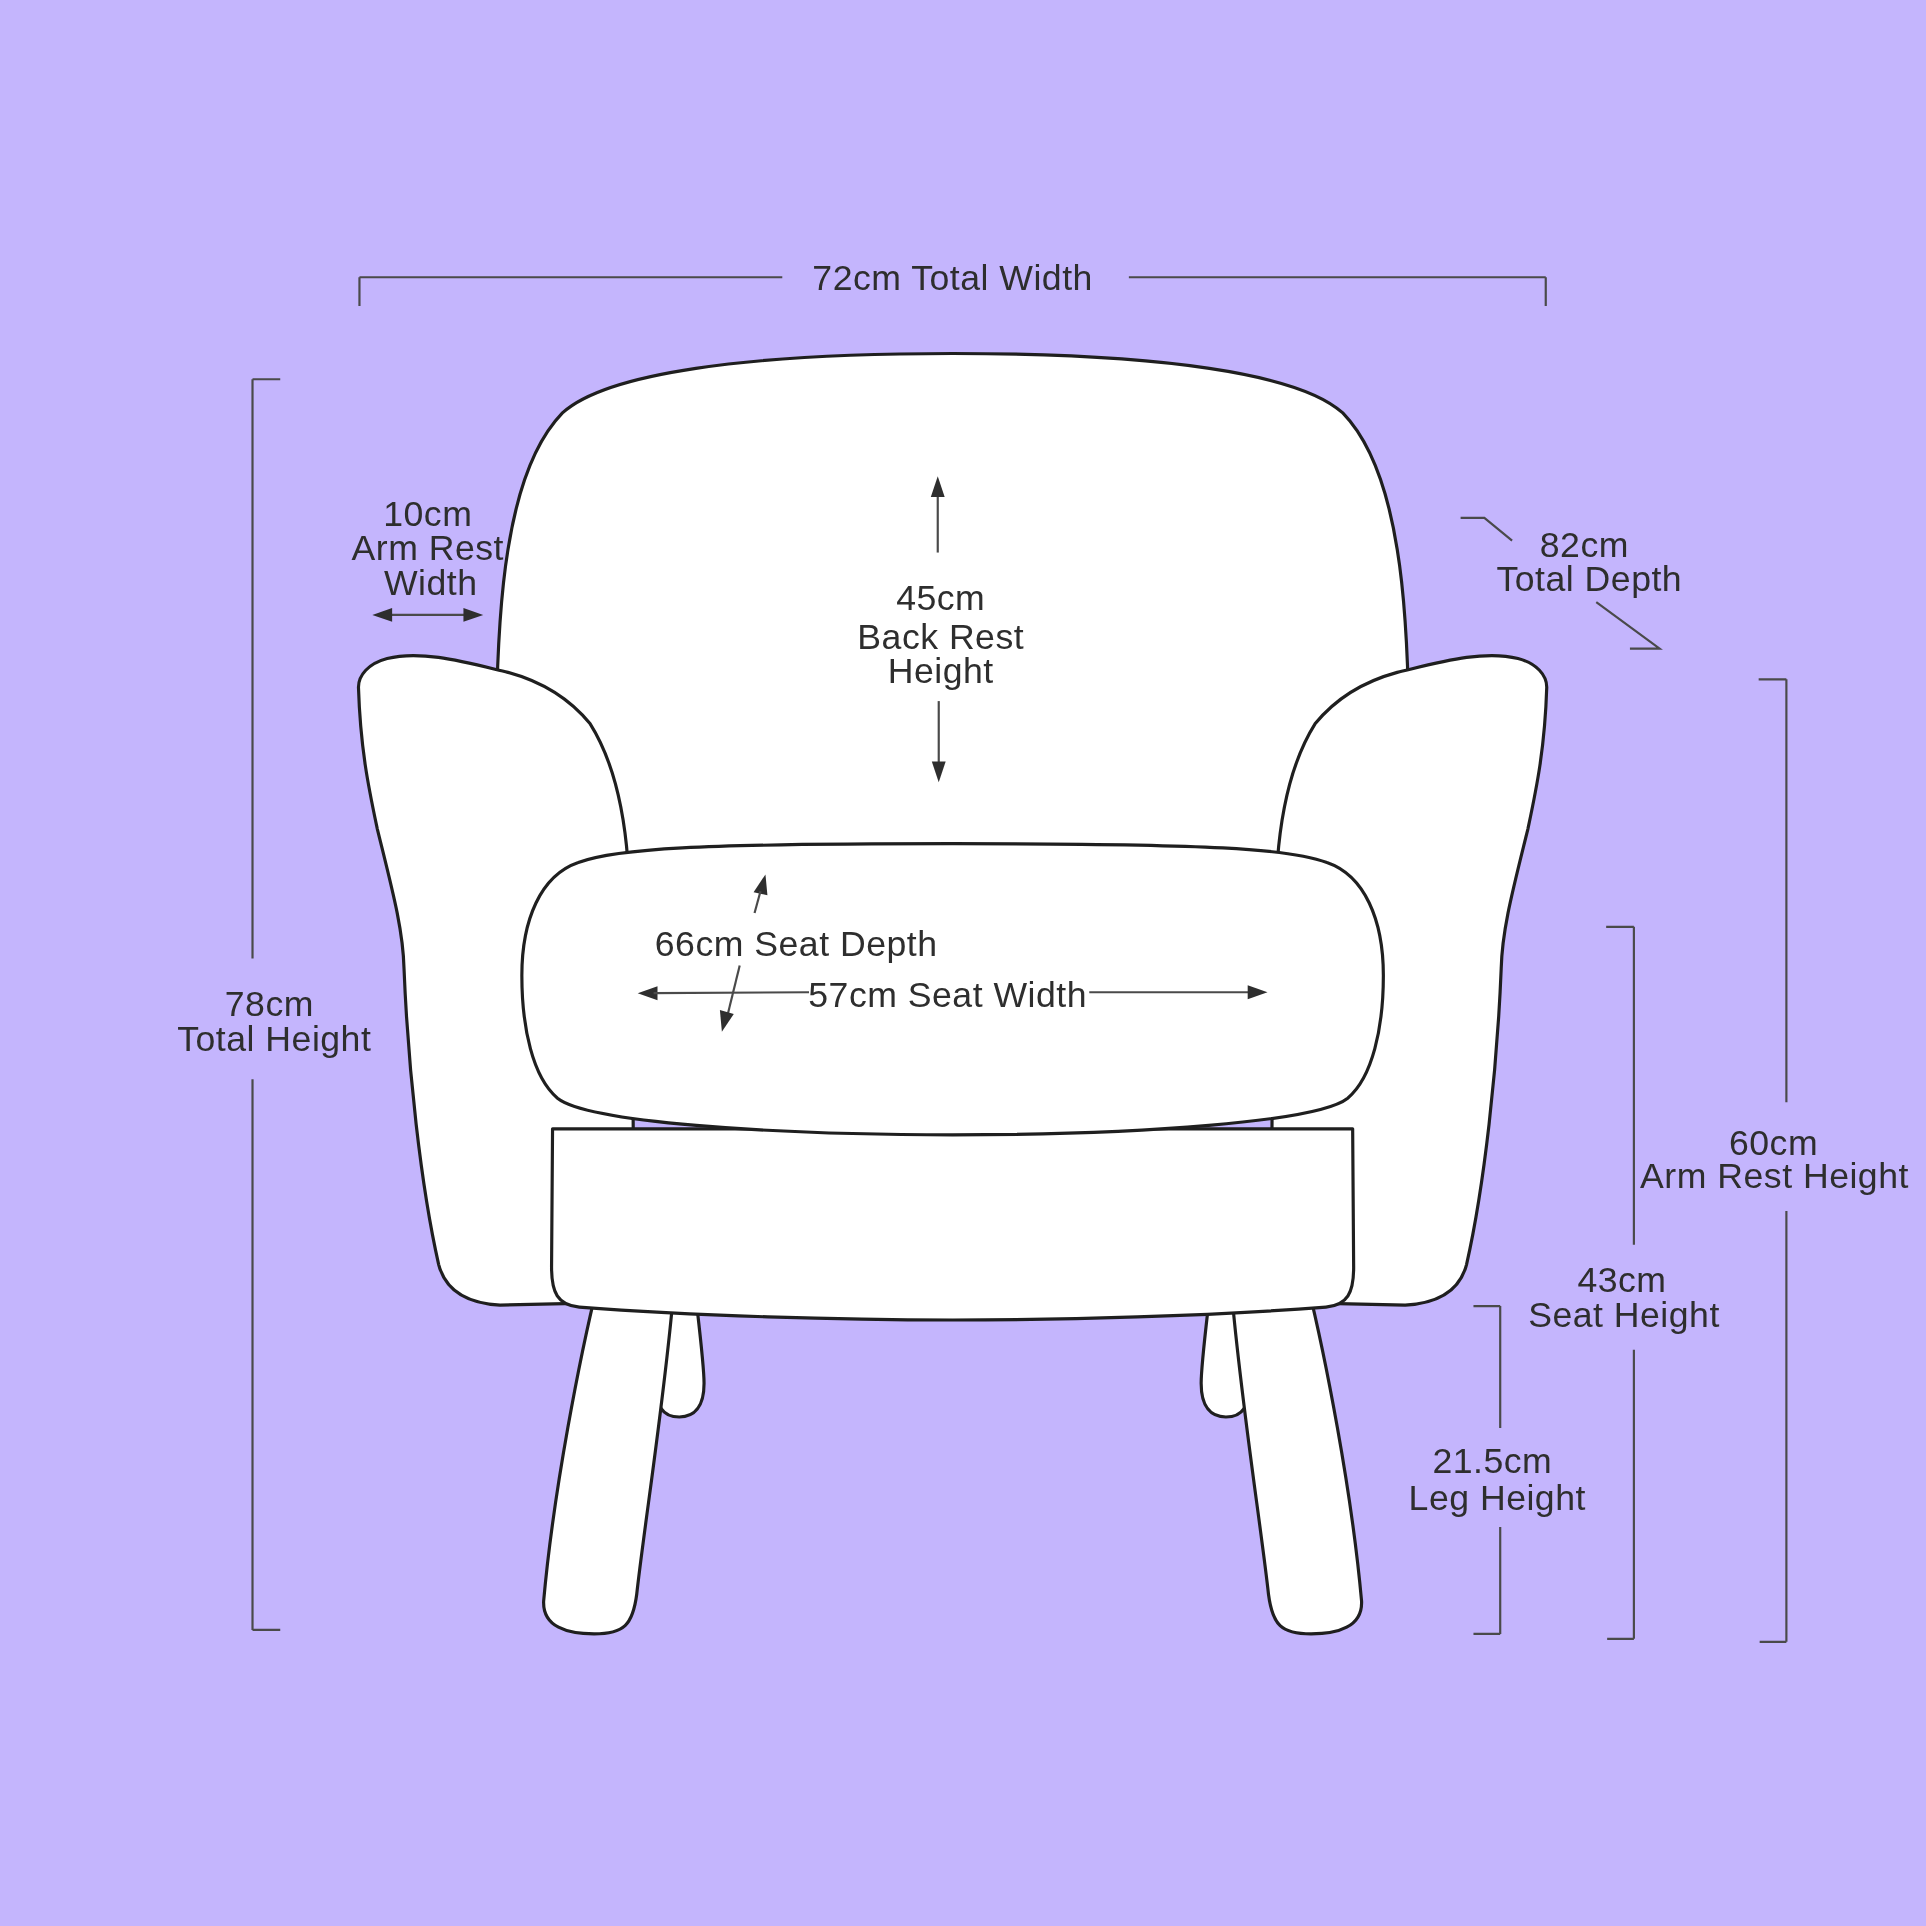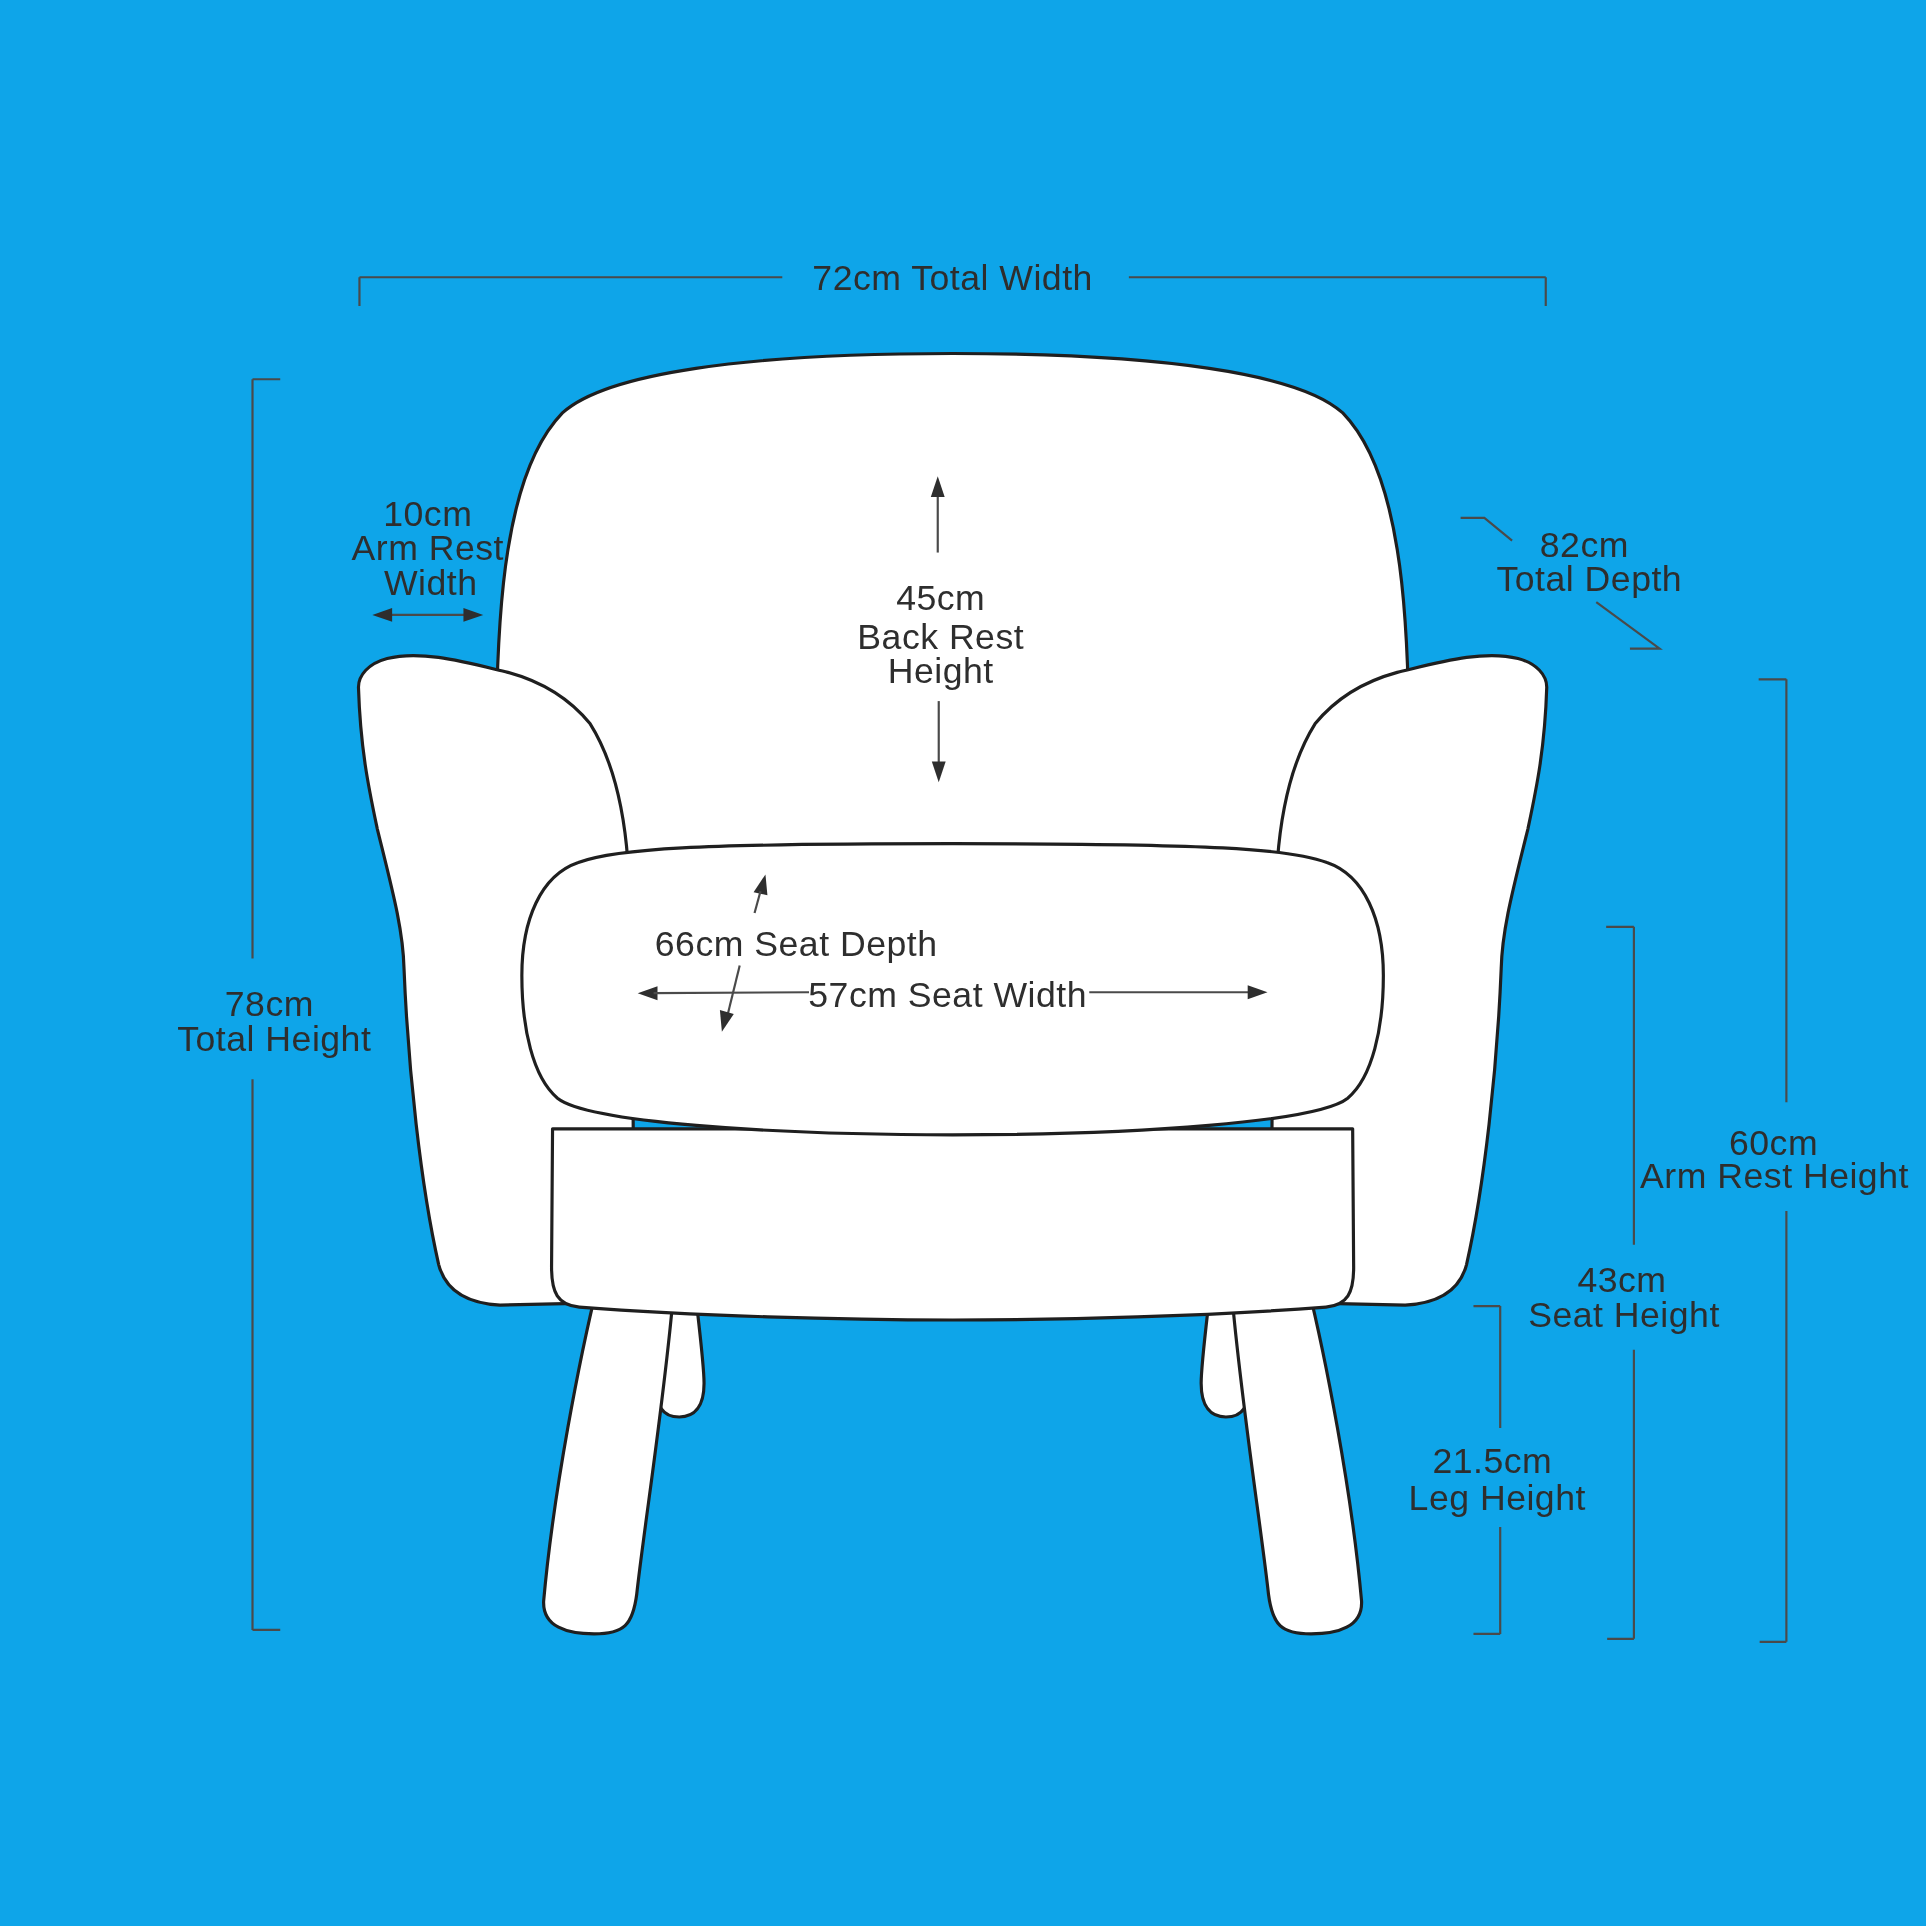--- a/index.html
+++ b/index.html
@@ -7,21 +7,21 @@
     padding: 0;
     background: #ffffff;
     width: 1927px;
     height: 1927px;
     font-family: "Liberation Sans", sans-serif;
   }
   .stage {
     position: relative;
     width: 1927px;
     height: 1927px;
-    background: #0ea5e9;
+    background: #c4b5fd;
     overflow: hidden;
   }
   svg { display: block; }
   .chair-line {
     fill: #ffffff;
     stroke: #1f1f1f;
     stroke-width: 3.2;
     stroke-linejoin: round;
     stroke-linecap: round;
   }

